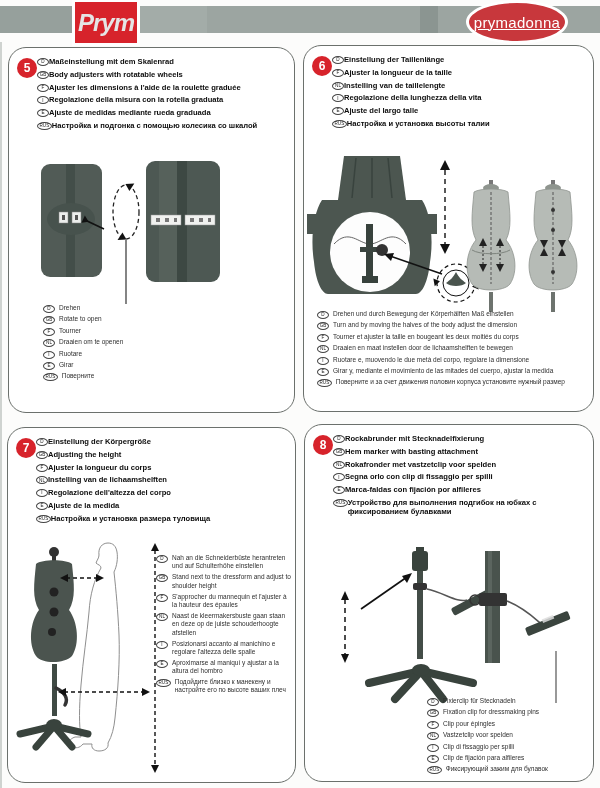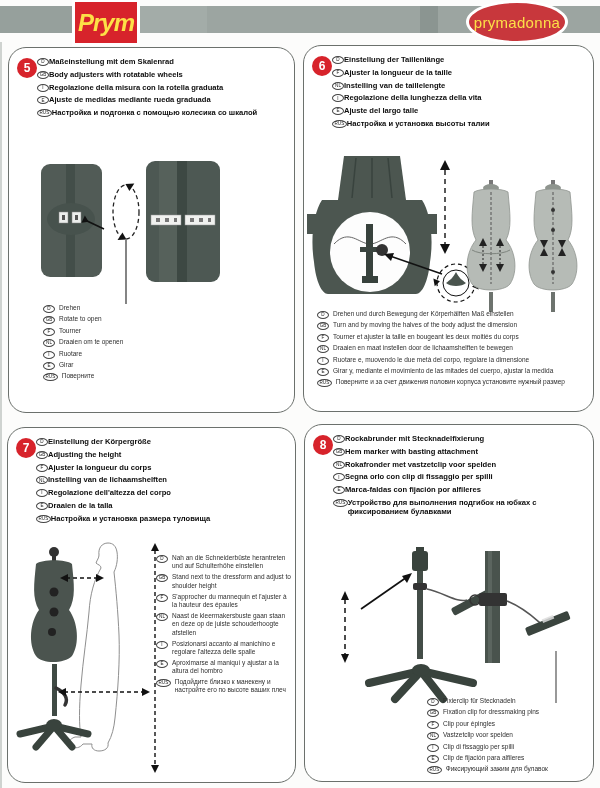--- a/index.html
+++ b/index.html
@@ -7,25 +7,25 @@
         font-family:"Liberation Sans",sans-serif;}
   .scan-edge{position:absolute;left:0;top:42px;width:2px;height:746px;background:#cfd3d0;}
 
   
   .topbar{position:absolute;left:0;top:6px;width:600px;height:27px;background:#9ca5a1;}
   .bar-seg-a{position:absolute;left:0;top:0;width:75px;height:27px;background:#96a09c;}
   .bar-seg-b{position:absolute;left:137px;top:0;width:70px;height:27px;background:#a3aca8;}
   .bar-seg-c{position:absolute;left:420px;top:0;width:18px;height:27px;background:#8b9591;}
   .prym-logo{position:absolute;left:75px;top:2px;width:62px;height:41px;background:#d7232b;
              outline:3px solid #ffffff;display:flex;align-items:center;justify-content:center;}
-  .prym-logo span{color:#fde047;font-weight:bold;font-size:24px;font-style:italic;letter-spacing:-1px;}
+  .prym-logo span{color:#e5e5e5;font-weight:bold;font-size:24px;font-style:italic;letter-spacing:-1px;}
   .prymadonna-oval{position:absolute;left:466px;top:0px;width:102px;height:44px;background:#c8373c;
              border:3px solid #ffffff;border-radius:50%;box-sizing:border-box;
              display:flex;align-items:center;justify-content:center;}
-  .prymadonna-oval span{color:#fde047;font-size:15px;letter-spacing:.3px;}
+  .prymadonna-oval span{color:#ffffff;font-size:15px;letter-spacing:.3px;text-decoration:underline;}
 
   
   .panel{position:absolute;background:#ffffff;border:1.5px solid #6b706c;border-radius:18px;box-sizing:border-box;}
   #panel-5{left:8px;top:47px;width:287px;height:366px;}
   #panel-6{left:303px;top:45px;width:291px;height:367px;}
   #panel-7{left:7px;top:427px;width:289px;height:356px;}
   #panel-8{left:304px;top:424px;width:290px;height:358px;}
 
   .num-circle{position:absolute;left:8px;top:10px;width:20px;height:20px;border-radius:50%;
               background:#d7232b;color:#fff;font-weight:bold;font-size:12px;
@@ -72,20 +72,24 @@
     <div class="num-circle">5</div>
     <div class="lang-list titles">
 
     <div class="title-row">
         <span class="lang-badge">D</span>
         <span>Maßeinstellung mit dem Skalenrad</span>
       </div>
         <div class="title-row">
         <span class="lang-badge">GB</span>
         <span>Body adjusters with rotatable wheels</span>
+      </div>
+        <div class="title-row">
+        <span class="lang-badge">F</span>
+        <span>Ajuster les dimensions à l'aide de la roulette graduée</span>
       </div>
         <div class="title-row">
         <span class="lang-badge">I</span>
         <span>Regolazione della misura con la rotella graduata</span>
       </div>
         <div class="title-row">
         <span class="lang-badge">E</span>
         <span>Ajuste de medidas mediante rueda graduada</span>
       </div>
         <div class="title-row">
@@ -306,21 +310,21 @@
         <div class="title-row">
         <span class="lang-badge">NL</span>
         <span>Instelling van de lichaamshelften</span>
       </div>
         <div class="title-row">
         <span class="lang-badge">I</span>
         <span>Regolazione dell'altezza del corpo</span>
       </div>
         <div class="title-row">
         <span class="lang-badge">E</span>
-        <span>Draaien de la talla</span>
+        <span>Ajuste de la medida</span>
       </div>
         <div class="title-row">
         <span class="lang-badge">RUS</span>
         <span>Настройка и установка размера туловища</span>
       </div>
       </div>
 
     <svg class="art" id="art-7" viewBox="0 0 150 238">
       <g>
         <path d="M94,3 C88,3 84,8 85,15 C85,18 83,20 82,23 C84,25 87,25 87,28 C80,40 76,55 75,72 C73,95 69,120 67,145 C65,168 65,186 67,197 L61,197 C55,199 53,204 57,206 C61,209 66,208 69,204 L78,204 C77,208 80,211 85,211 C91,211 95,208 94,203 C98,196 100,188 101,178 C104,150 106,120 105,95 C104,72 102,50 100,32 C103,26 104,18 103,12 C102,6 99,3 94,3 Z" fill="#ffffff" stroke="#8f8f8f" stroke-width="1"></path>

